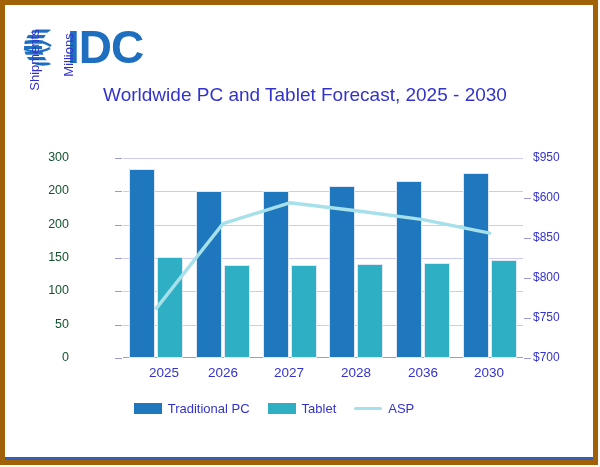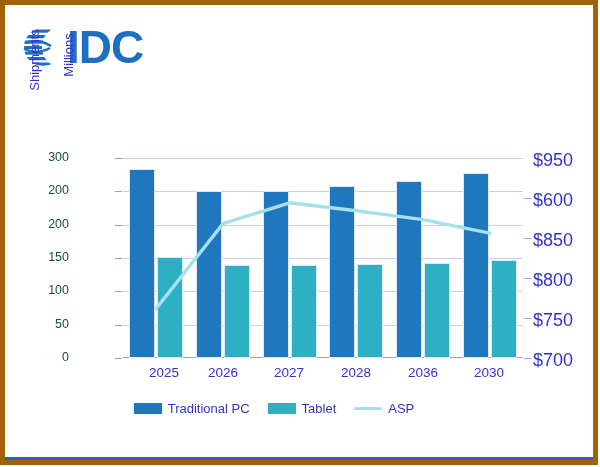--- a/index.html
+++ b/index.html
@@ -79,21 +79,21 @@
     position:absolute;
     right:524px;
     width:46px;text-align:right;
     color:#14532d;font-size:12.5px;
     transform:translateY(-8px);
   }
   .ytick-r{
     position:absolute;
     left:528px;
     width:50px;text-align:left;
-    color:#3333cc;font-size:18px;
+    color:#3333cc;font-size:12px;
     transform:translateY(-8px);
   }
   .tickmark-l{
     position:absolute;left:110px;width:7px;height:1px;background:#9a9ad8;
   }
   .tickmark-r{
     position:absolute;left:519px;width:7px;height:1px;background:#9a9ad8;
   }
 
   #axis-y-label{
@@ -165,20 +165,21 @@
         <rect x="0" y="32.0" width="44" height="3.2"></rect>
         <rect x="0" y="37.5" width="44" height="3.2"></rect>
       </g>
       <path d="M30 5 C18 12, 18 32, 30 39 L44 39 L44 5 Z" fill="#ffffff"></path>
       <path d="M4 18 C14 14, 22 16, 30 21" stroke="#1f6fc0" stroke-width="2.6" fill="none"></path>
       <path d="M3 24 C13 28, 22 27, 29 23" stroke="#1f6fc0" stroke-width="2.2" fill="none"></path>
     </svg>
     <span id="logo-word">IDC</span>
   </div>
 
+  <div id="title">Worldwide PC and Tablet Forecast, 2025 - 2030</div>
 
   <div id="axis-y-label">Shipments</div>
   <div id="axis-y-label2">Millions</div>
 
   <div class="ytick-l" style="top:153px;">300</div>
   <div class="ytick-l" style="top:186px;">200</div>
   <div class="ytick-l" style="top:220px;">200</div>
   <div class="ytick-l" style="top:253px;">150</div>
   <div class="ytick-l" style="top:286px;">100</div>
   <div class="ytick-l" style="top:320px;">50</div>

